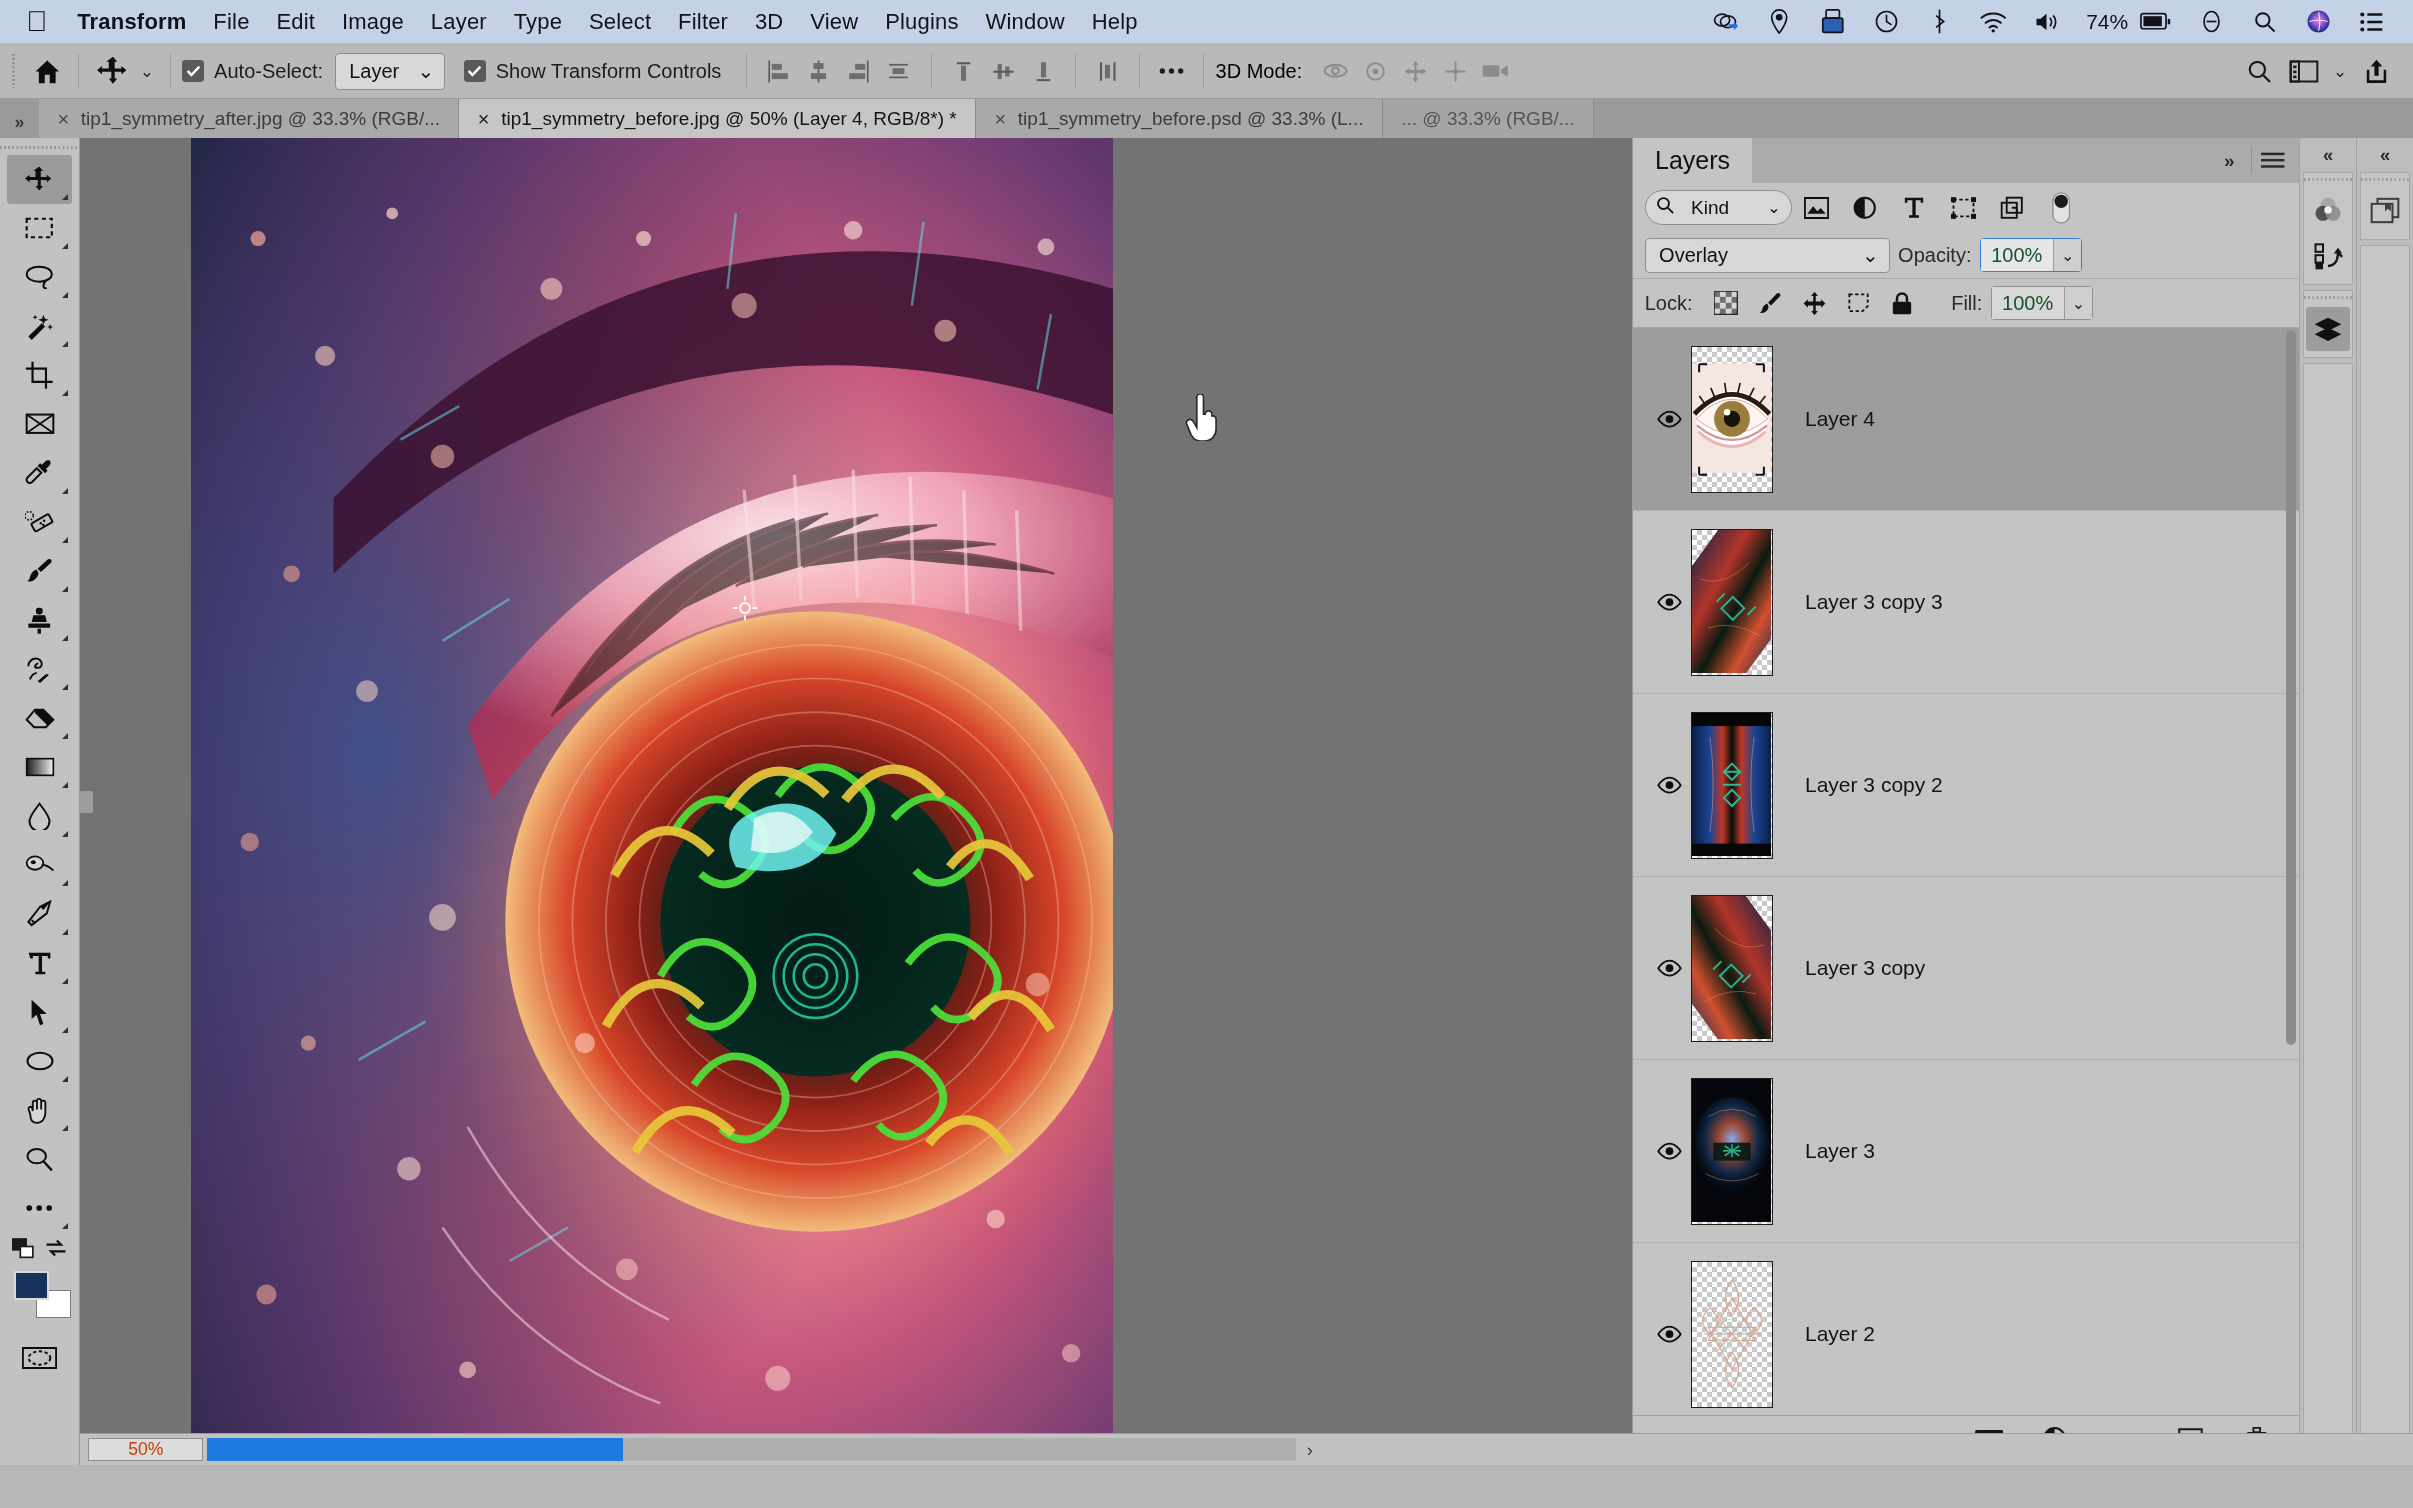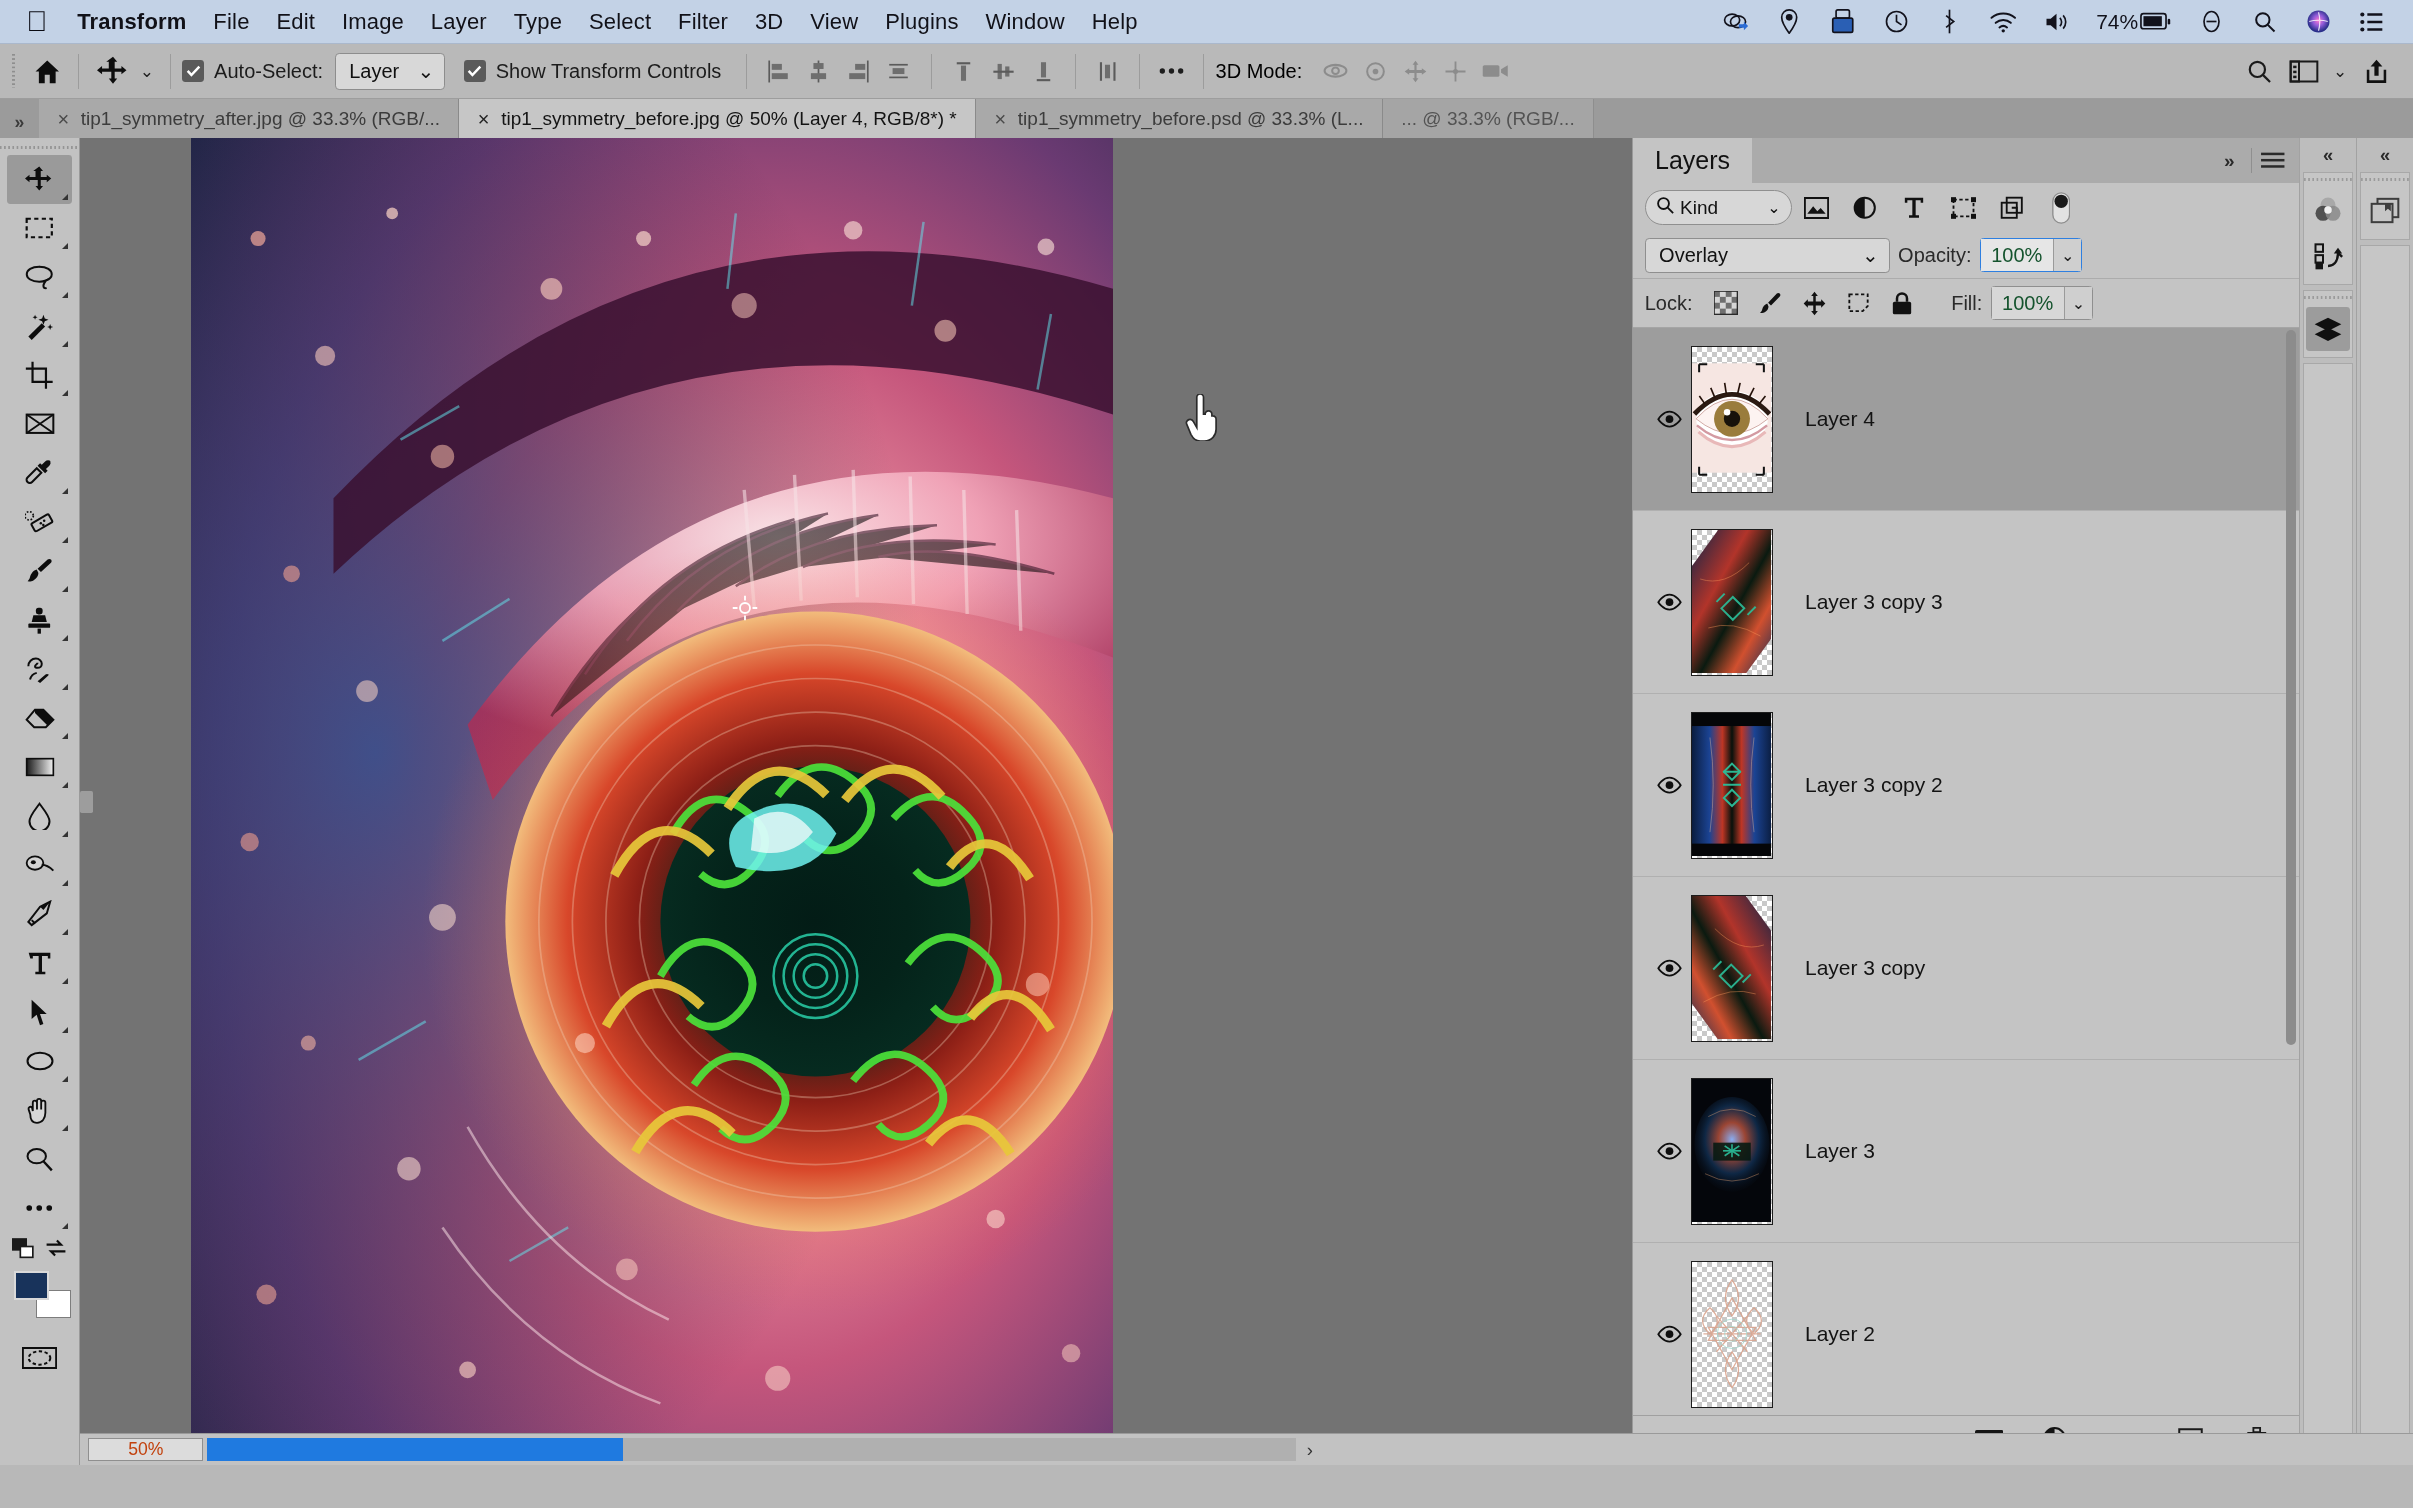--- a/index.html
+++ b/index.html
@@ -18,21 +18,21 @@
     padding: 0 18.4px;
     border-bottom: 0.8px solid #aab8cc;
   }
   .mb-apple { width: 37px; display: flex; justify-content: center; align-items: center;
               font-size: 28.5px; line-height: 1; color: #0a0a12; margin-right: 8.4px; }
   .mb-item { font-size: 22px; color: #111118; padding: 0 13.4px; white-space: nowrap; letter-spacing: 0.2px; }
   .mb-item.bold { font-weight: bold; }
   #menubar-right { margin-left: auto; display: flex; align-items: center; gap: 25px; padding-right: 8.4px; }
   .mb-icon { width: 28.5px; height: 28.5px; display: flex; align-items: center; justify-content: center; color: #12121c; }
   .mb-icon svg { display:block; }
-  .mb-batt { display:flex; align-items:center; gap:2px; }
+  .mb-batt { display:flex; align-items:center; gap:12px; }
   .mb-batt-text { font-size: 21px; color: #12121c; }
 
   
   #appwin { position: absolute; left: 0; top: 44px; width: 2413px; height: 1465px; background: #b8b8b8; }
 
   
   #titlebar {
     position: relative; height: 44px; width: 100%;
     background: linear-gradient(#d4d4d4,#c8c8c8);
     border-bottom: 0.8px solid #9a9a9a;
@@ -127,21 +127,21 @@
   }
   #lp-tabrow { height: 45px; background: #ababab; display: flex; align-items: stretch; }
   #lp-tab { background: #c4c4c4; display: flex; align-items: center; padding: 16px 22px; font-size: 25px; color: #111; }
   #lp-tabrow-right { margin-left: auto; display: flex; align-items: center; gap: 0; padding-right: 5px; }
   .lp-chev { width: 44px; display: flex; align-items: center; justify-content: center; color: #2a2a2a; font-size: 19px; font-weight: bold; }
   .lp-vsep { width: 0.8px; height: 25px; background: #8f8f8f; }
   .lp-menu { width: 42px; display: flex; align-items: center; justify-content: center; color: #2a2a2a; }
 
   #lp-filter { height: 49px; display: flex; align-items: center; padding: 0 11.7px; gap: 0; }
   #lp-kind { height: 35px; width: 147px; background: #d7d7d7; border: 0.8px solid #8f8f8f; border-radius: 17.6px;
-             display: flex; align-items: center; padding: 0 10px; gap: 6px; font-size: 19px; color: #111; }
+             display: flex; align-items: center; padding: 0 10px; gap: 17px; font-size: 19px; color: #111; }
   #lp-kind .cv { margin-left: auto; font-size: 16px; }
   .lp-ficon { width: 49px; height: 35px; display: flex; align-items: center; justify-content: center; color: #1a1a1a; }
 
   #lp-blend { height: 47px; display: flex; align-items: center; padding: 0 11.7px; gap: 8.4px;
               border-bottom: 0.8px solid #acacac; }
   #lp-blendsel { width: 245px; height: 35px; background: #d7d7d7; border: 0.8px solid #8f8f8f; border-radius: 4.2px;
                  display: flex; align-items: center; justify-content: space-between; padding: 0 10px 0 13.4px;
                  font-size: 20px; color: #111; }
   .lp-lbl { font-size: 20px; color: #2a2a2a; }
   .numfield { display: flex; align-items: stretch; height: 34px; border: 1.7px solid #2e7fe0; border-radius: 3.4px; }

